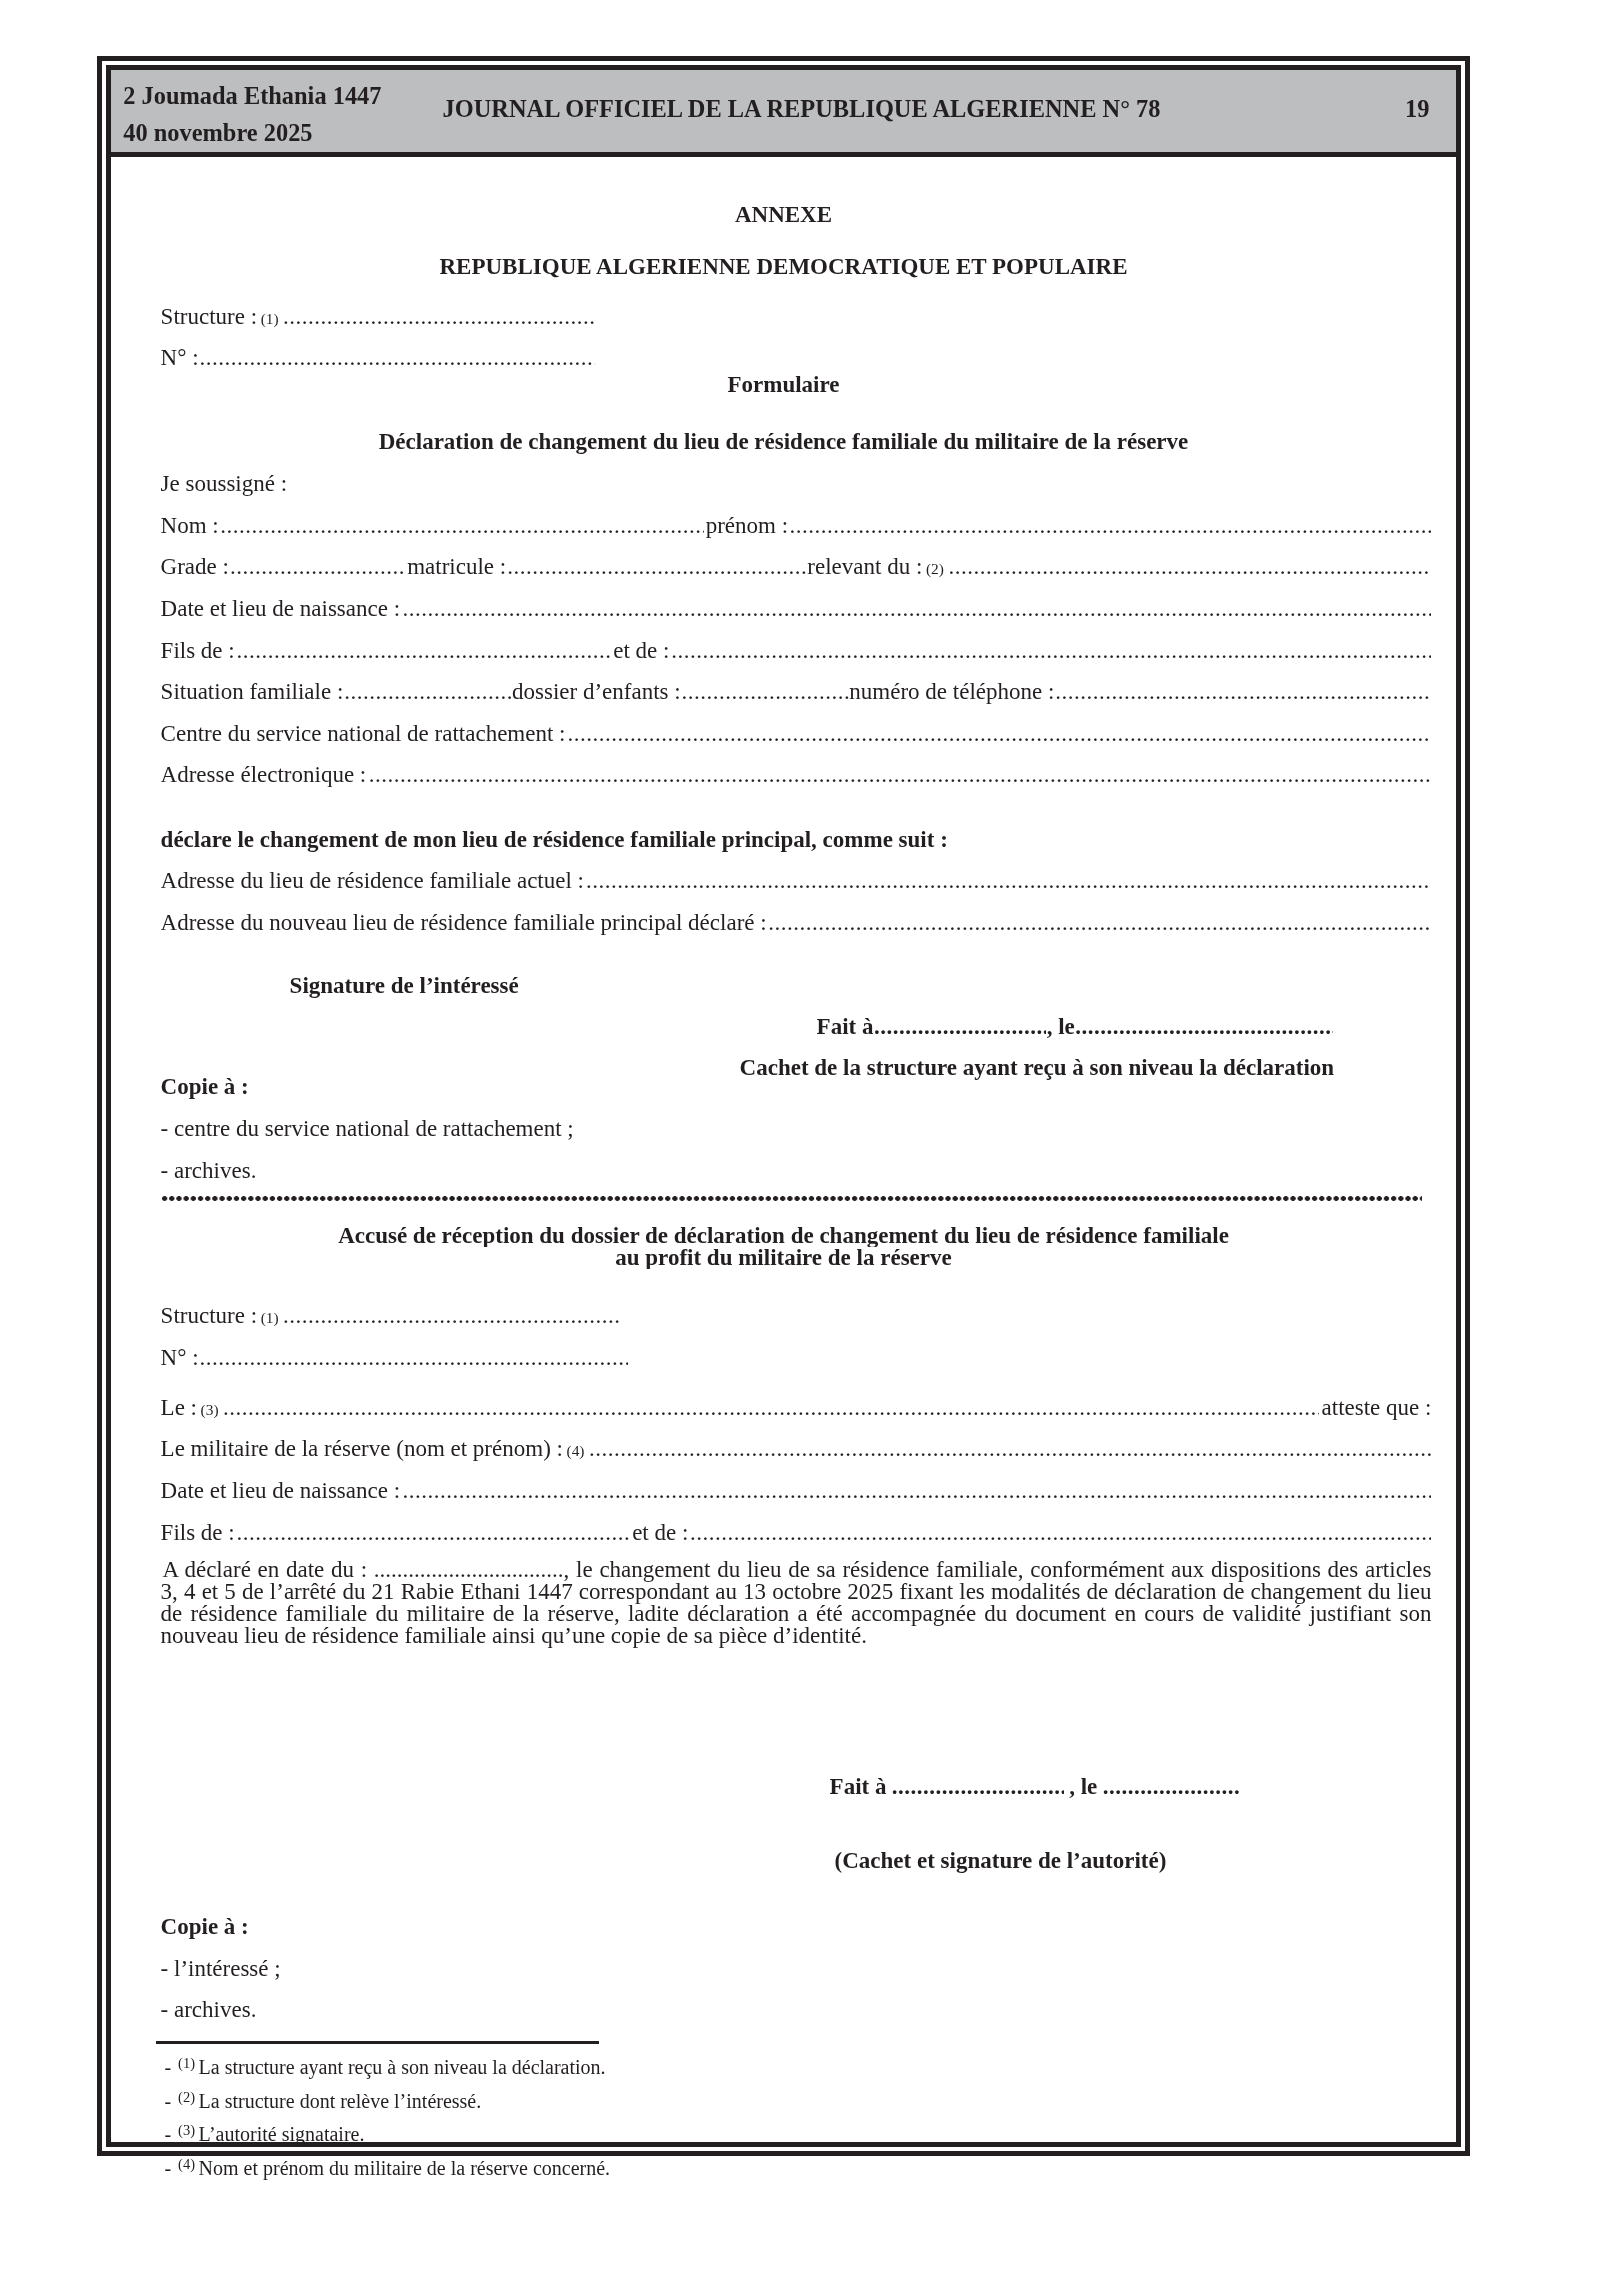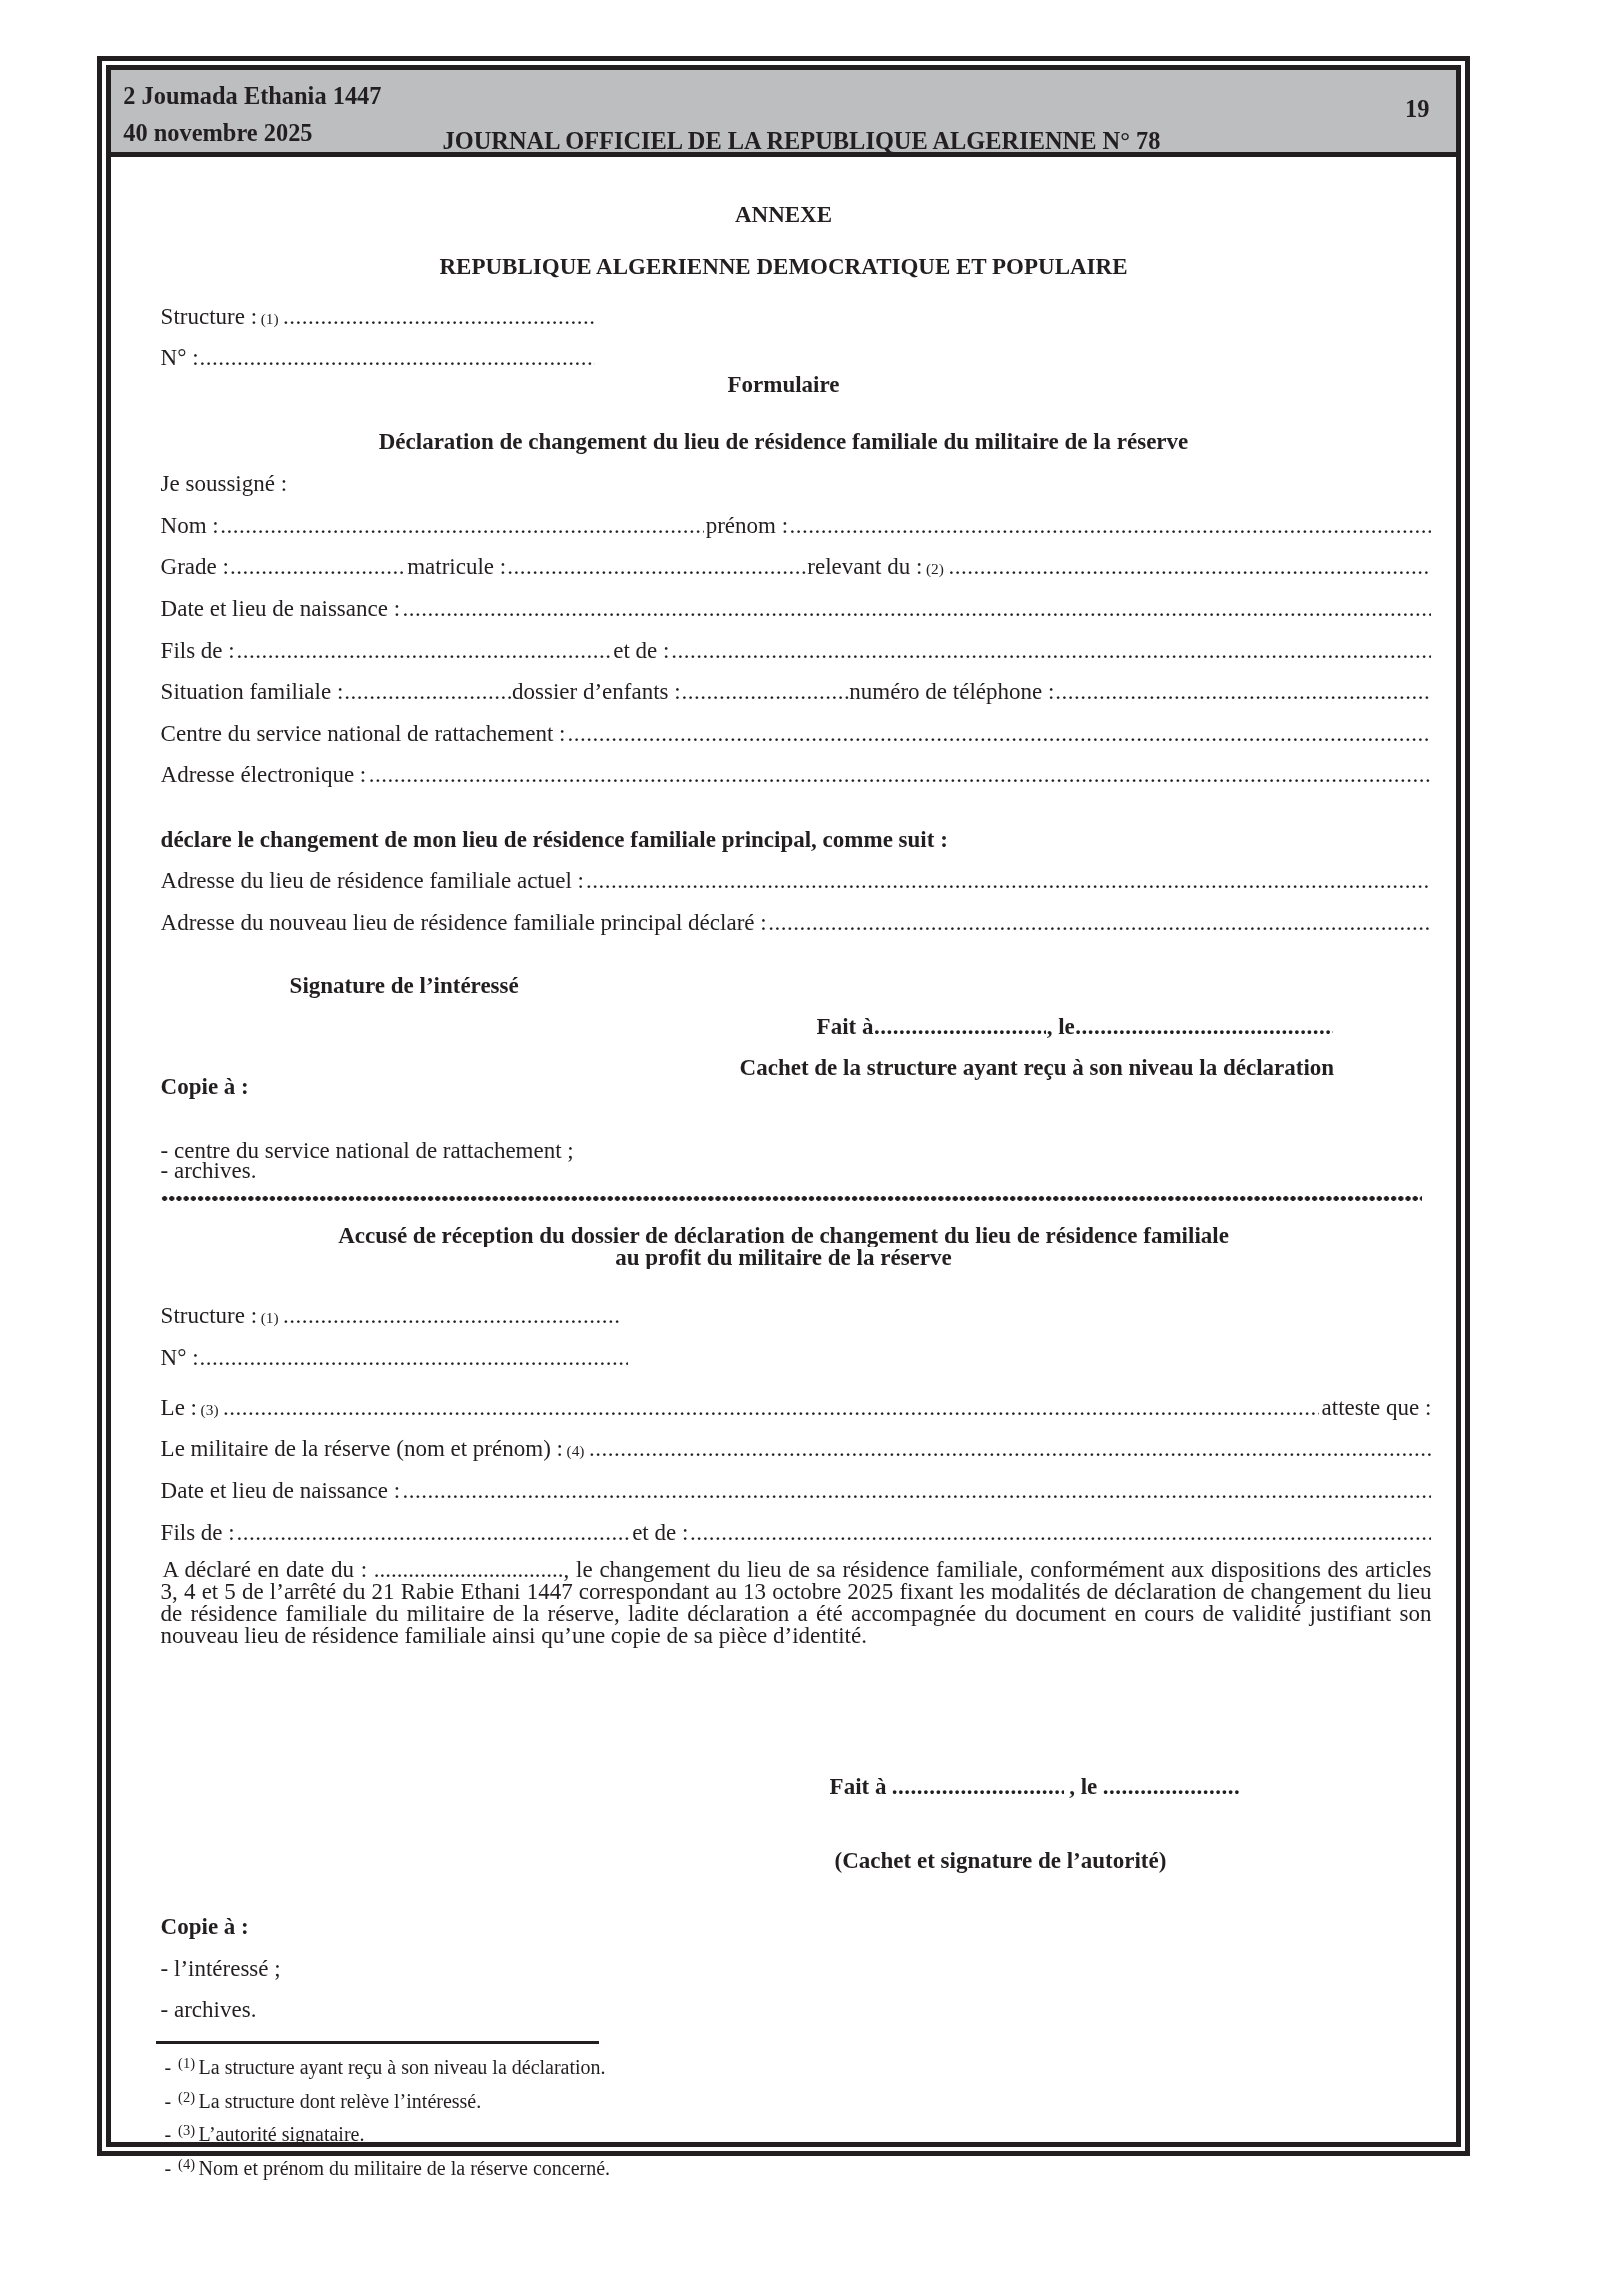--- a/index.html
+++ b/index.html
@@ -19,21 +19,21 @@
   }
   .header {
     position: absolute; left: 0; top: 0; right: 0; height: 87px;
     background: #bcbec0; border-bottom: 5.4px solid #231f20; box-sizing: border-box;
   }
   .header .date {
     position: absolute; left: 12.7px; top: 7.2px; font-weight: bold; font-size: 24.4px; line-height: 37px;
   }
   .header .journal {
     position: absolute; left: 0; right: 0; top: 25px; text-align: center;
-    font-weight: bold; font-size: 24.4px; padding-left: 36px; margin-top: 32px;
+    font-weight: bold; font-size: 24.4px; padding-left: 36px;
   }
   .header .page-num {
     position: absolute; right: 27px; top: 25px; font-weight: bold; font-size: 24.4px;
   }
   .content {
     position: absolute; left: 0; right: 0; top: 87px; bottom: 0;
   }
   .line {
     position: absolute; left: 50px; right: 25px; font-size: 23px; line-height: 29px;
     white-space: nowrap; overflow: hidden;
@@ -212,21 +212,21 @@
             <span class="gap"></span>
         <span>, le</span>
             <span class="gap"></span>
         <span class="dots"></span>
       </div>
     </div>
 
     <div class="line bold" style="top:896px; left:629px;">Cachet de la structure ayant reçu à son niveau la déclaration</div>
 
     <div class="line bold" style="top:915px;">Copie à :</div>
-    <div class="line" style="top:957px;margin-top:22px;">- centre du service national de rattachement ;</div>
+    <div class="line" style="top:957px;">- centre du service national de rattachement ;</div>
     <div class="line" style="top:999px;">- archives.</div>
 
     <div class="sep-dots" style="top:1039px;"></div>
 
     <div class="line center bold" style="top:1067px; line-height:23.5px;">Accusé de réception du dossier  de déclaration de changement du lieu de résidence familiale</div>
     <div class="line center bold" style="top:1089px; line-height:23.5px;">au profit du militaire de la réserve</div>
 
     <div class="line" style="top:1144px; right:auto; width:461px;">
       <div class="row">
         <span>Structure :</span>

